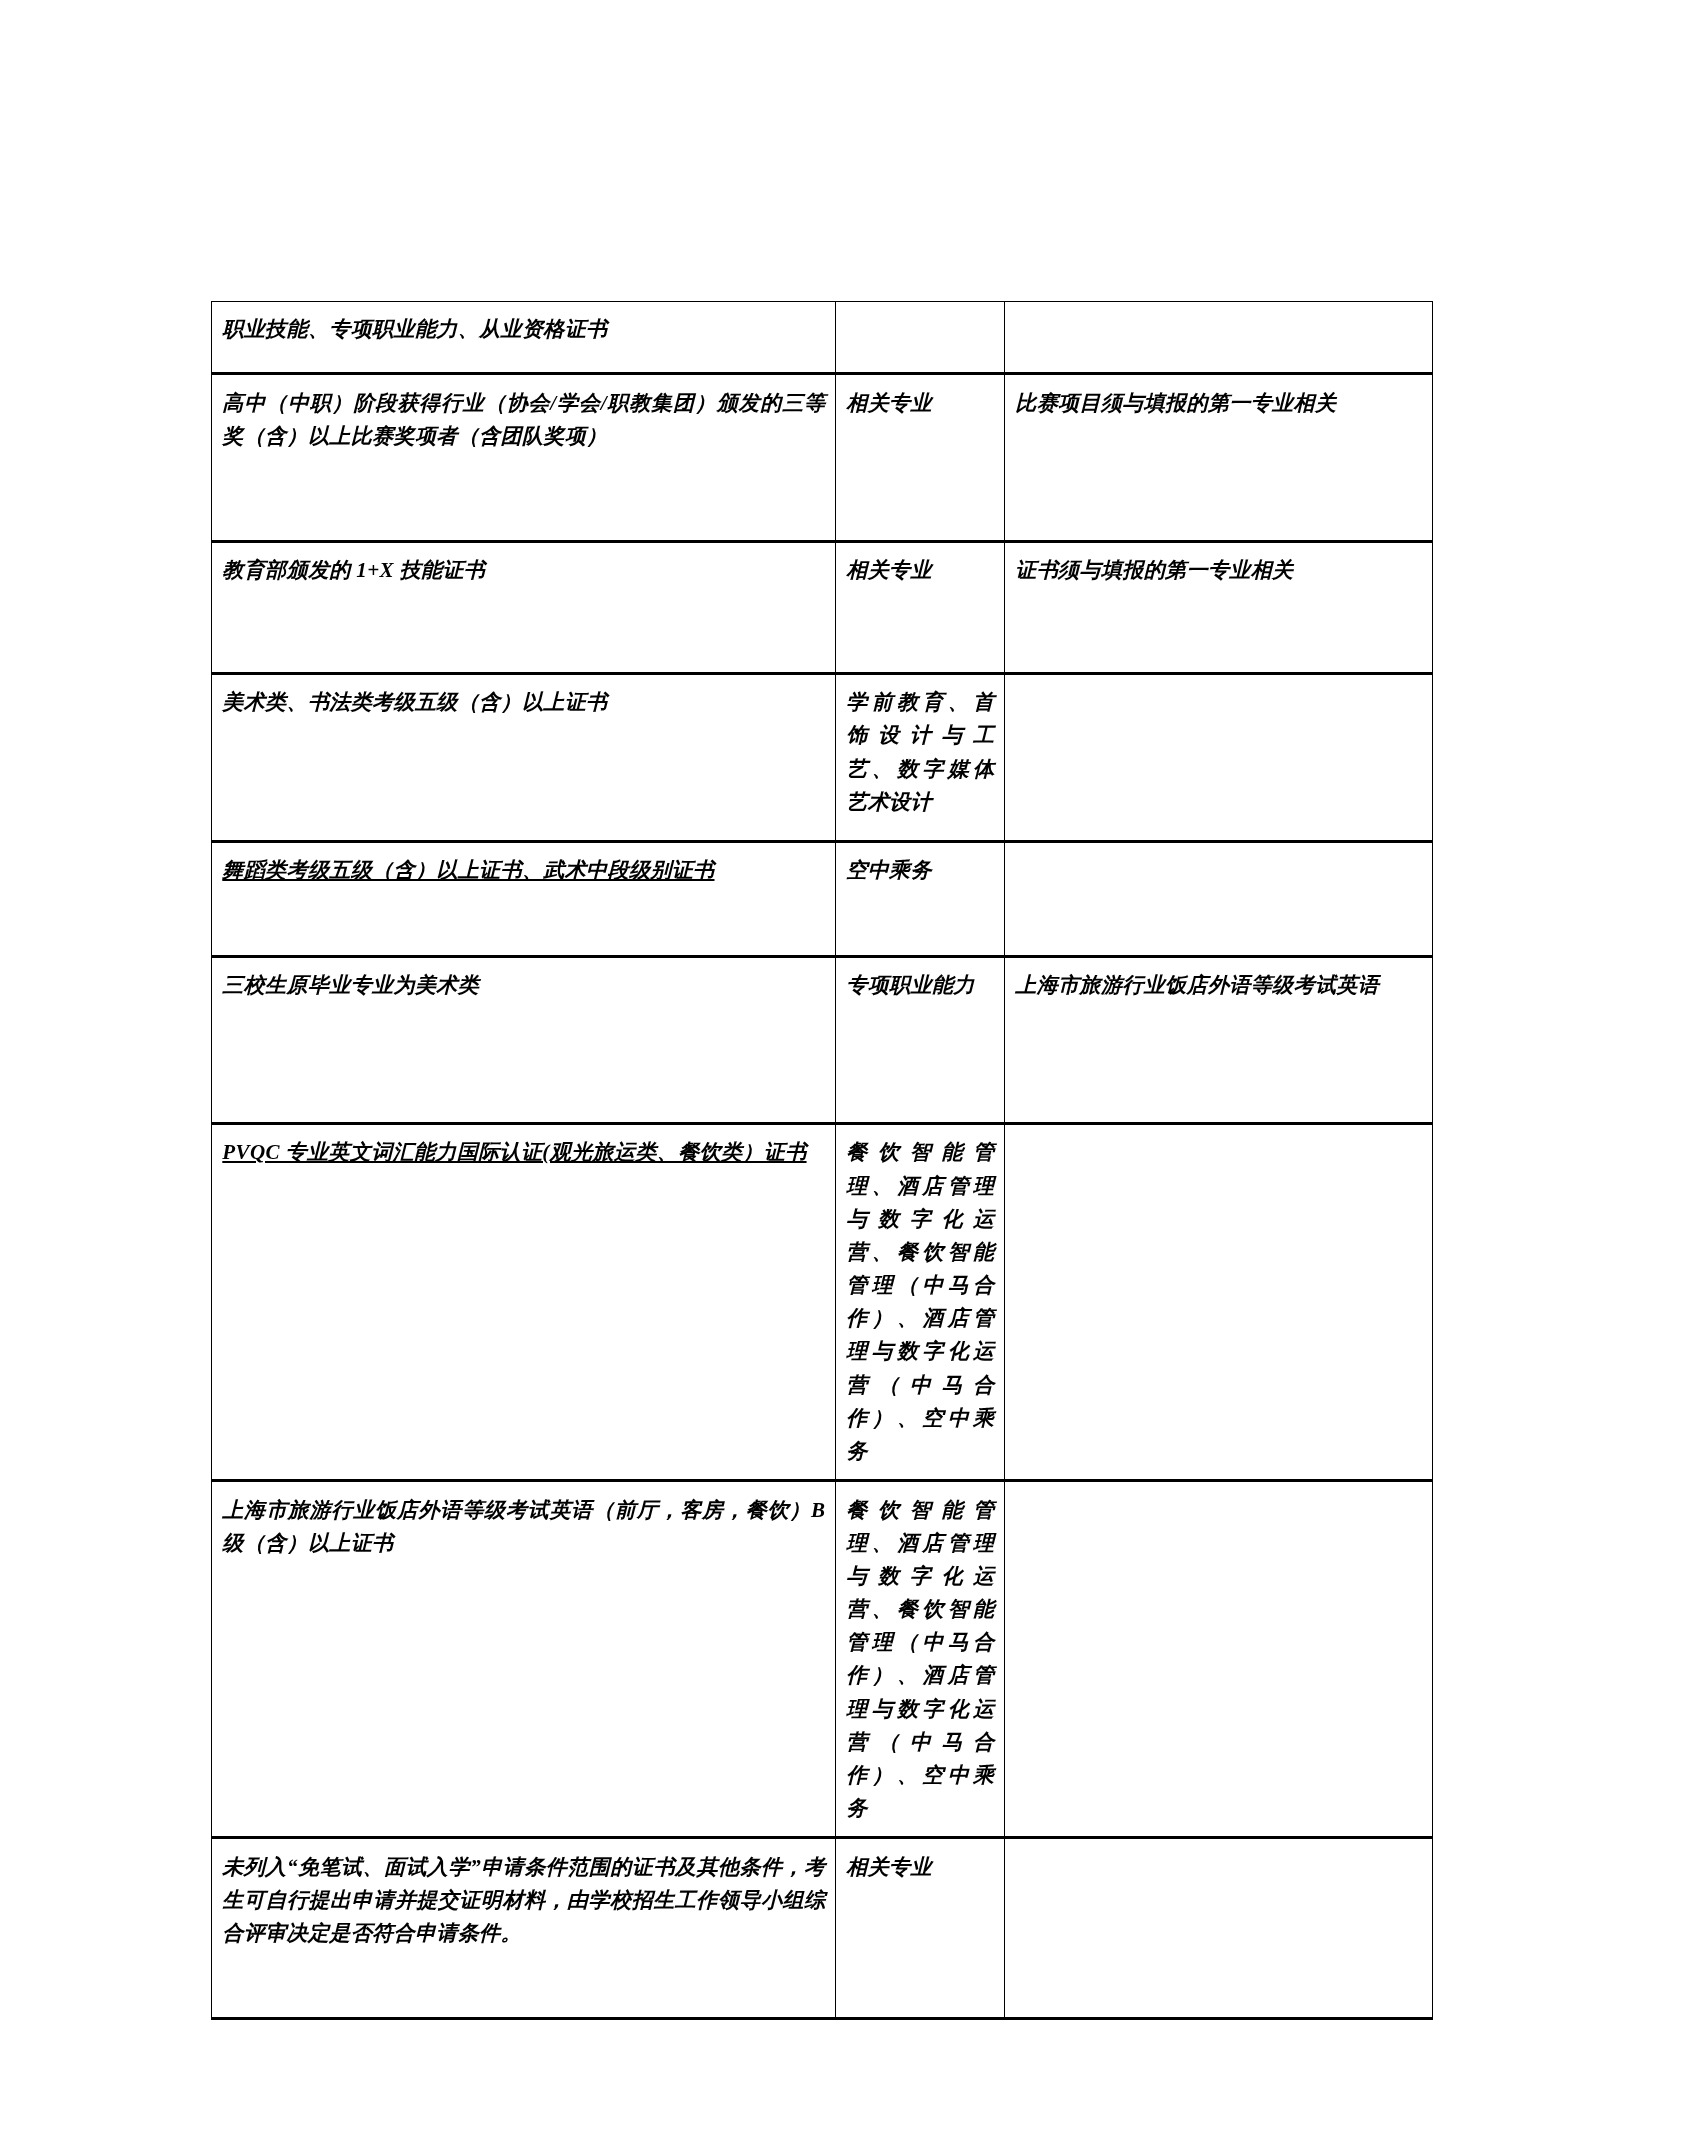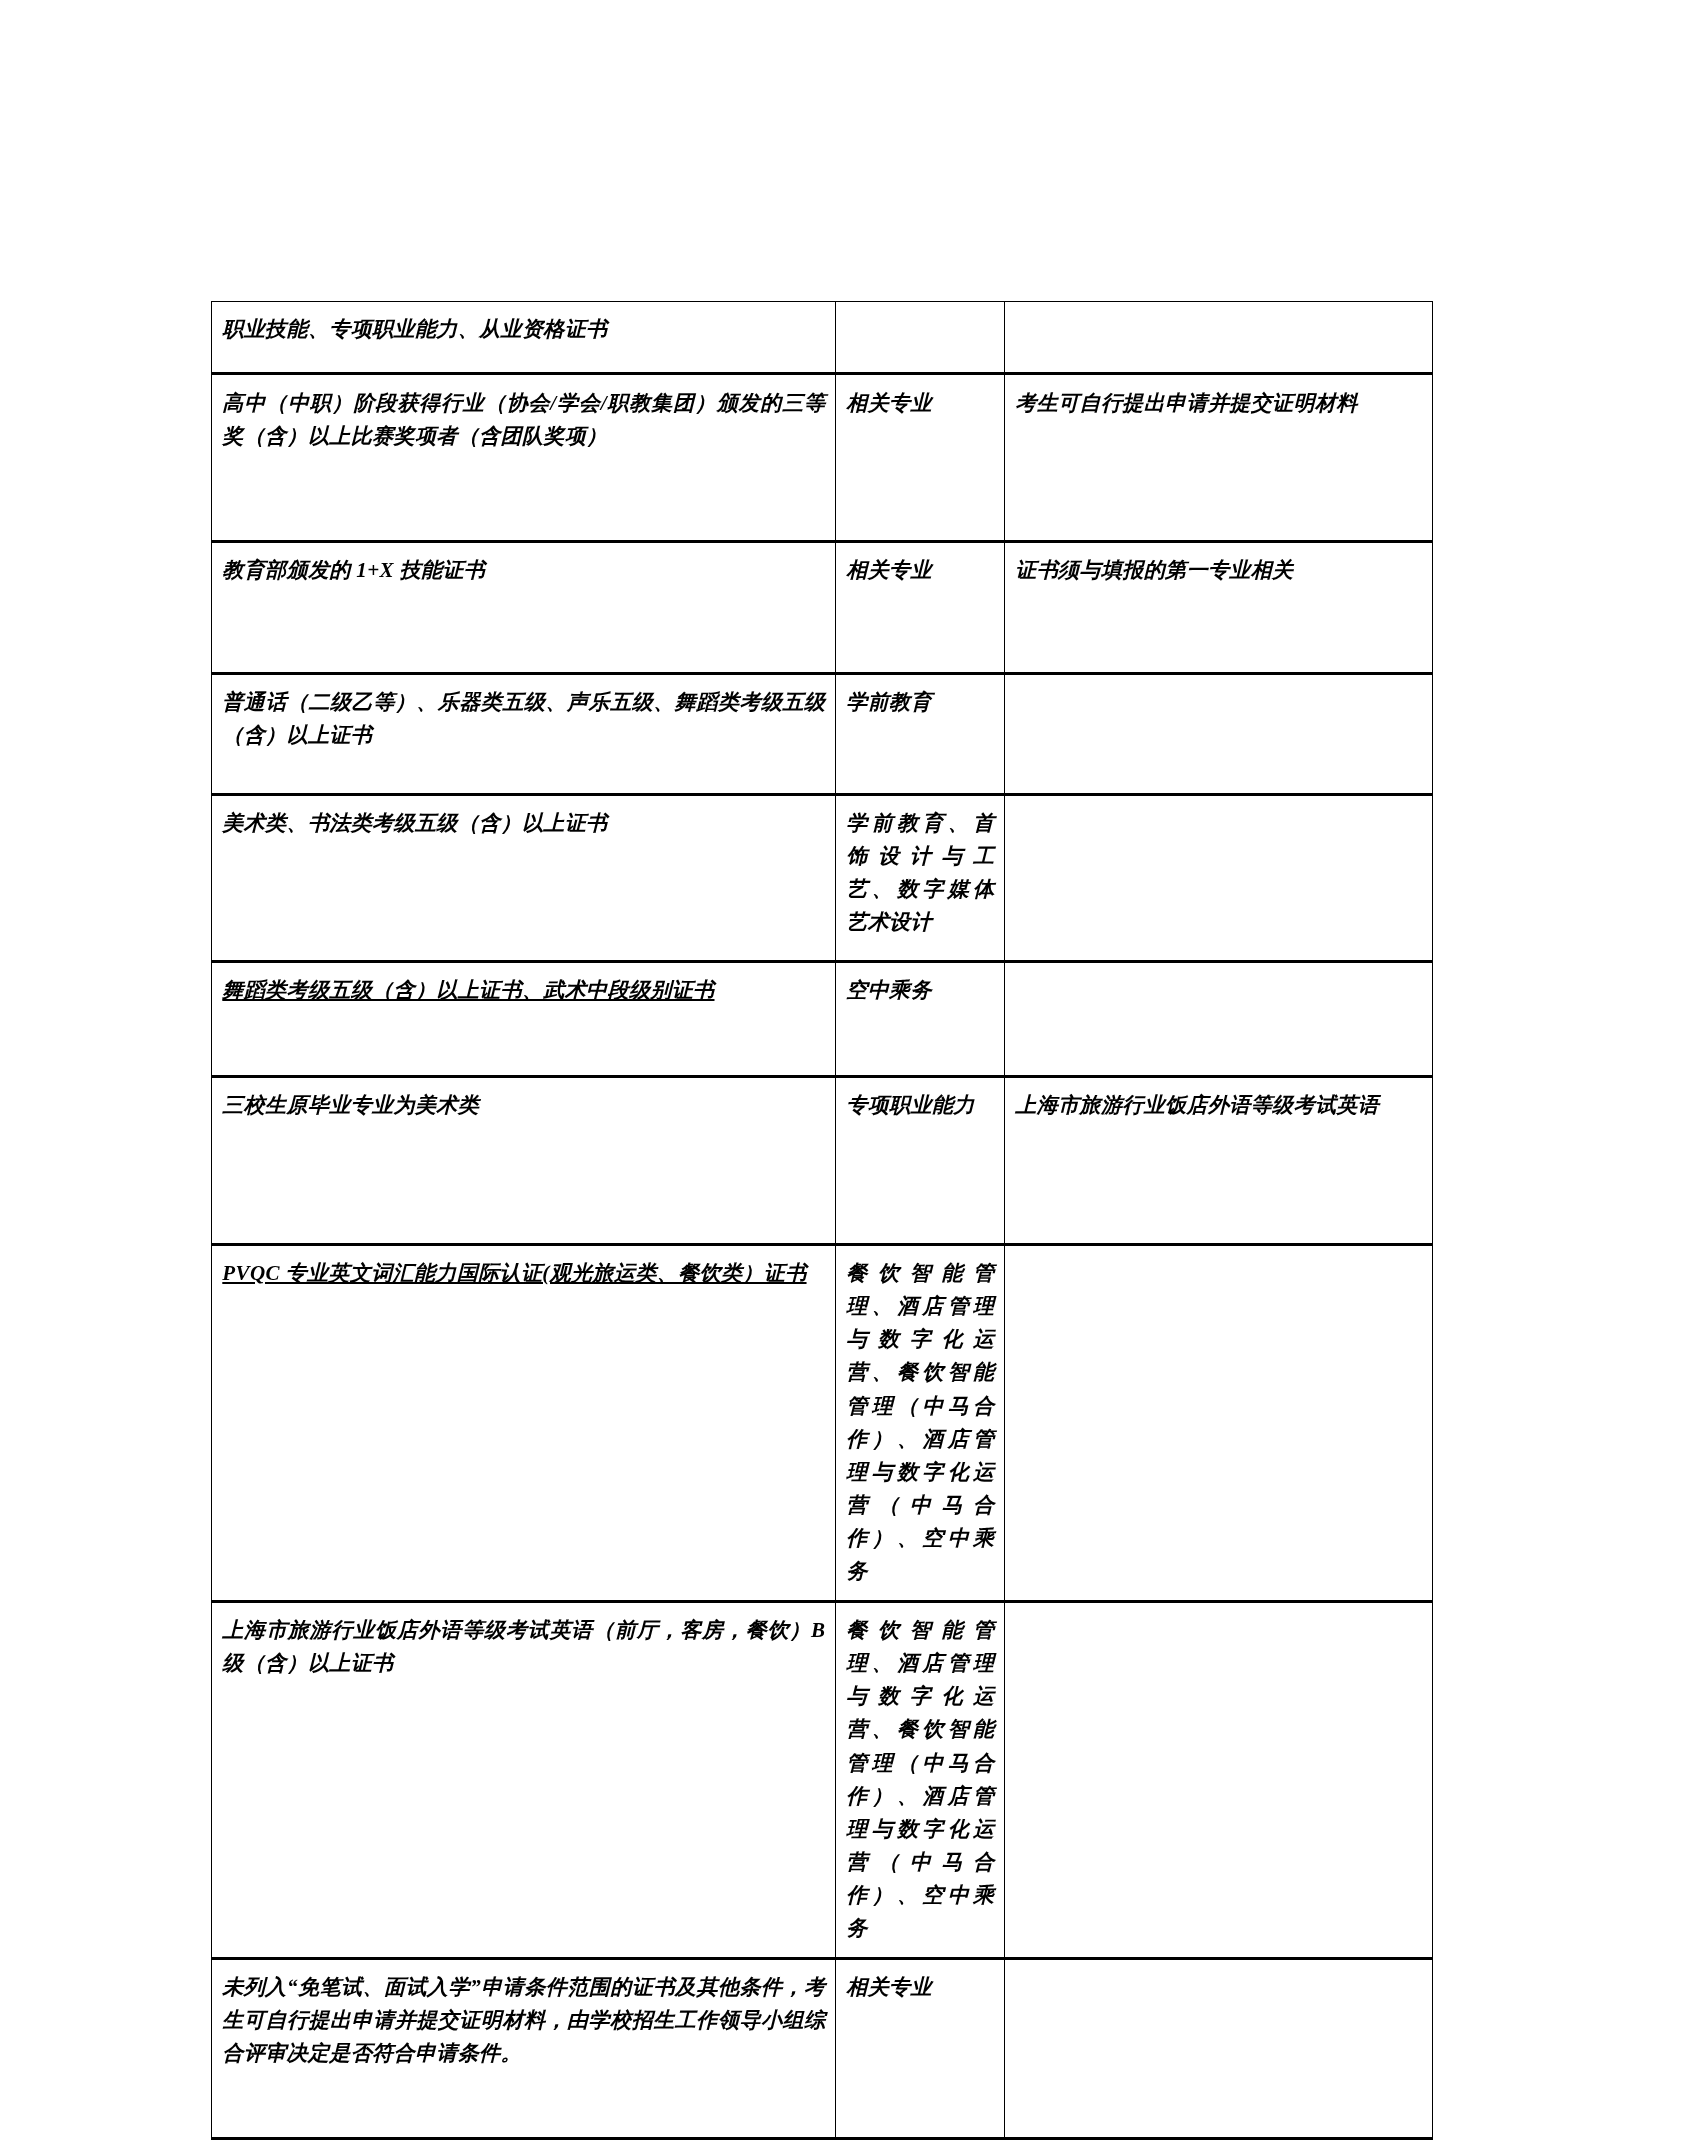--- a/index.html
+++ b/index.html
@@ -96,34 +96,29 @@
 
         <tr class="heavy-bottom">
           <td class="col-cert rh-a">职业技能、专项职业能力、从业资格证书</td>
           <td class="col-major empty-cell"></td>
           <td class="col-note empty-cell"></td>
         </tr>
 
         <tr class="heavy-bottom">
           <td class="col-cert rh-b">高中（中职）阶段获得行业（协会/学会/职教集团）颁发的三等奖（含）以上比赛奖项者（含团队奖项）</td>
           <td class="col-major">相关专业</td>
-          <td class="col-note">考生可自行提出申请并提交证明材料</td>
+          <td class="col-note">比赛项目须与填报的第一专业相关</td>
         </tr>
 
         <tr class="heavy-bottom">
           <td class="col-cert rh-c">教育部颁发的 1+X 技能证书</td>
           <td class="col-major">相关专业</td>
           <td class="col-note">证书须与填报的第一专业相关</td>
         </tr>
 
-        <tr class="heavy-bottom">
-          <td class="col-cert rh-d">普通话（二级乙等）、乐器类五级、声乐五级、舞蹈类考级五级（含）以上证书</td>
-          <td class="col-major">学前教育</td>
-          <td class="col-note empty-cell"></td>
-        </tr>
 
         <tr class="heavy-bottom">
           <td class="col-cert rh-e">美术类、书法类考级五级（含）以上证书</td>
           <td class="col-major">学前教育、首饰设计与工艺、数字媒体艺术设计</td>
           <td class="col-note empty-cell"></td>
         </tr>
 
         <tr class="heavy-bottom">
           <td class="col-cert rh-f">舞蹈类考级五级（含）以上证书、武术中段级别证书</td>
           <td class="col-major">空中乘务</td>

